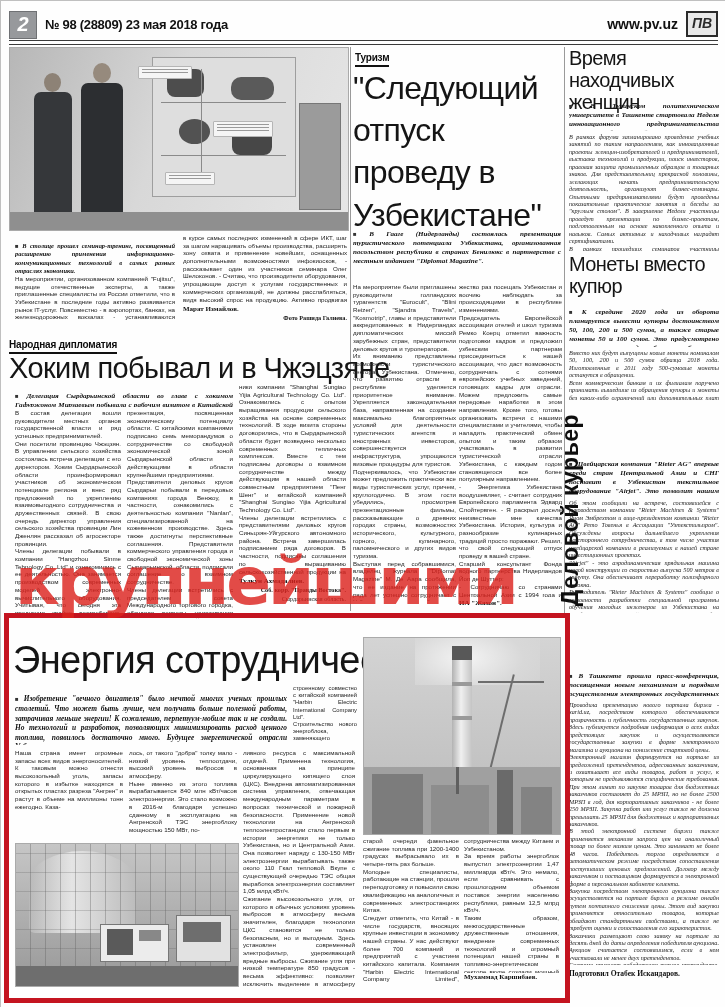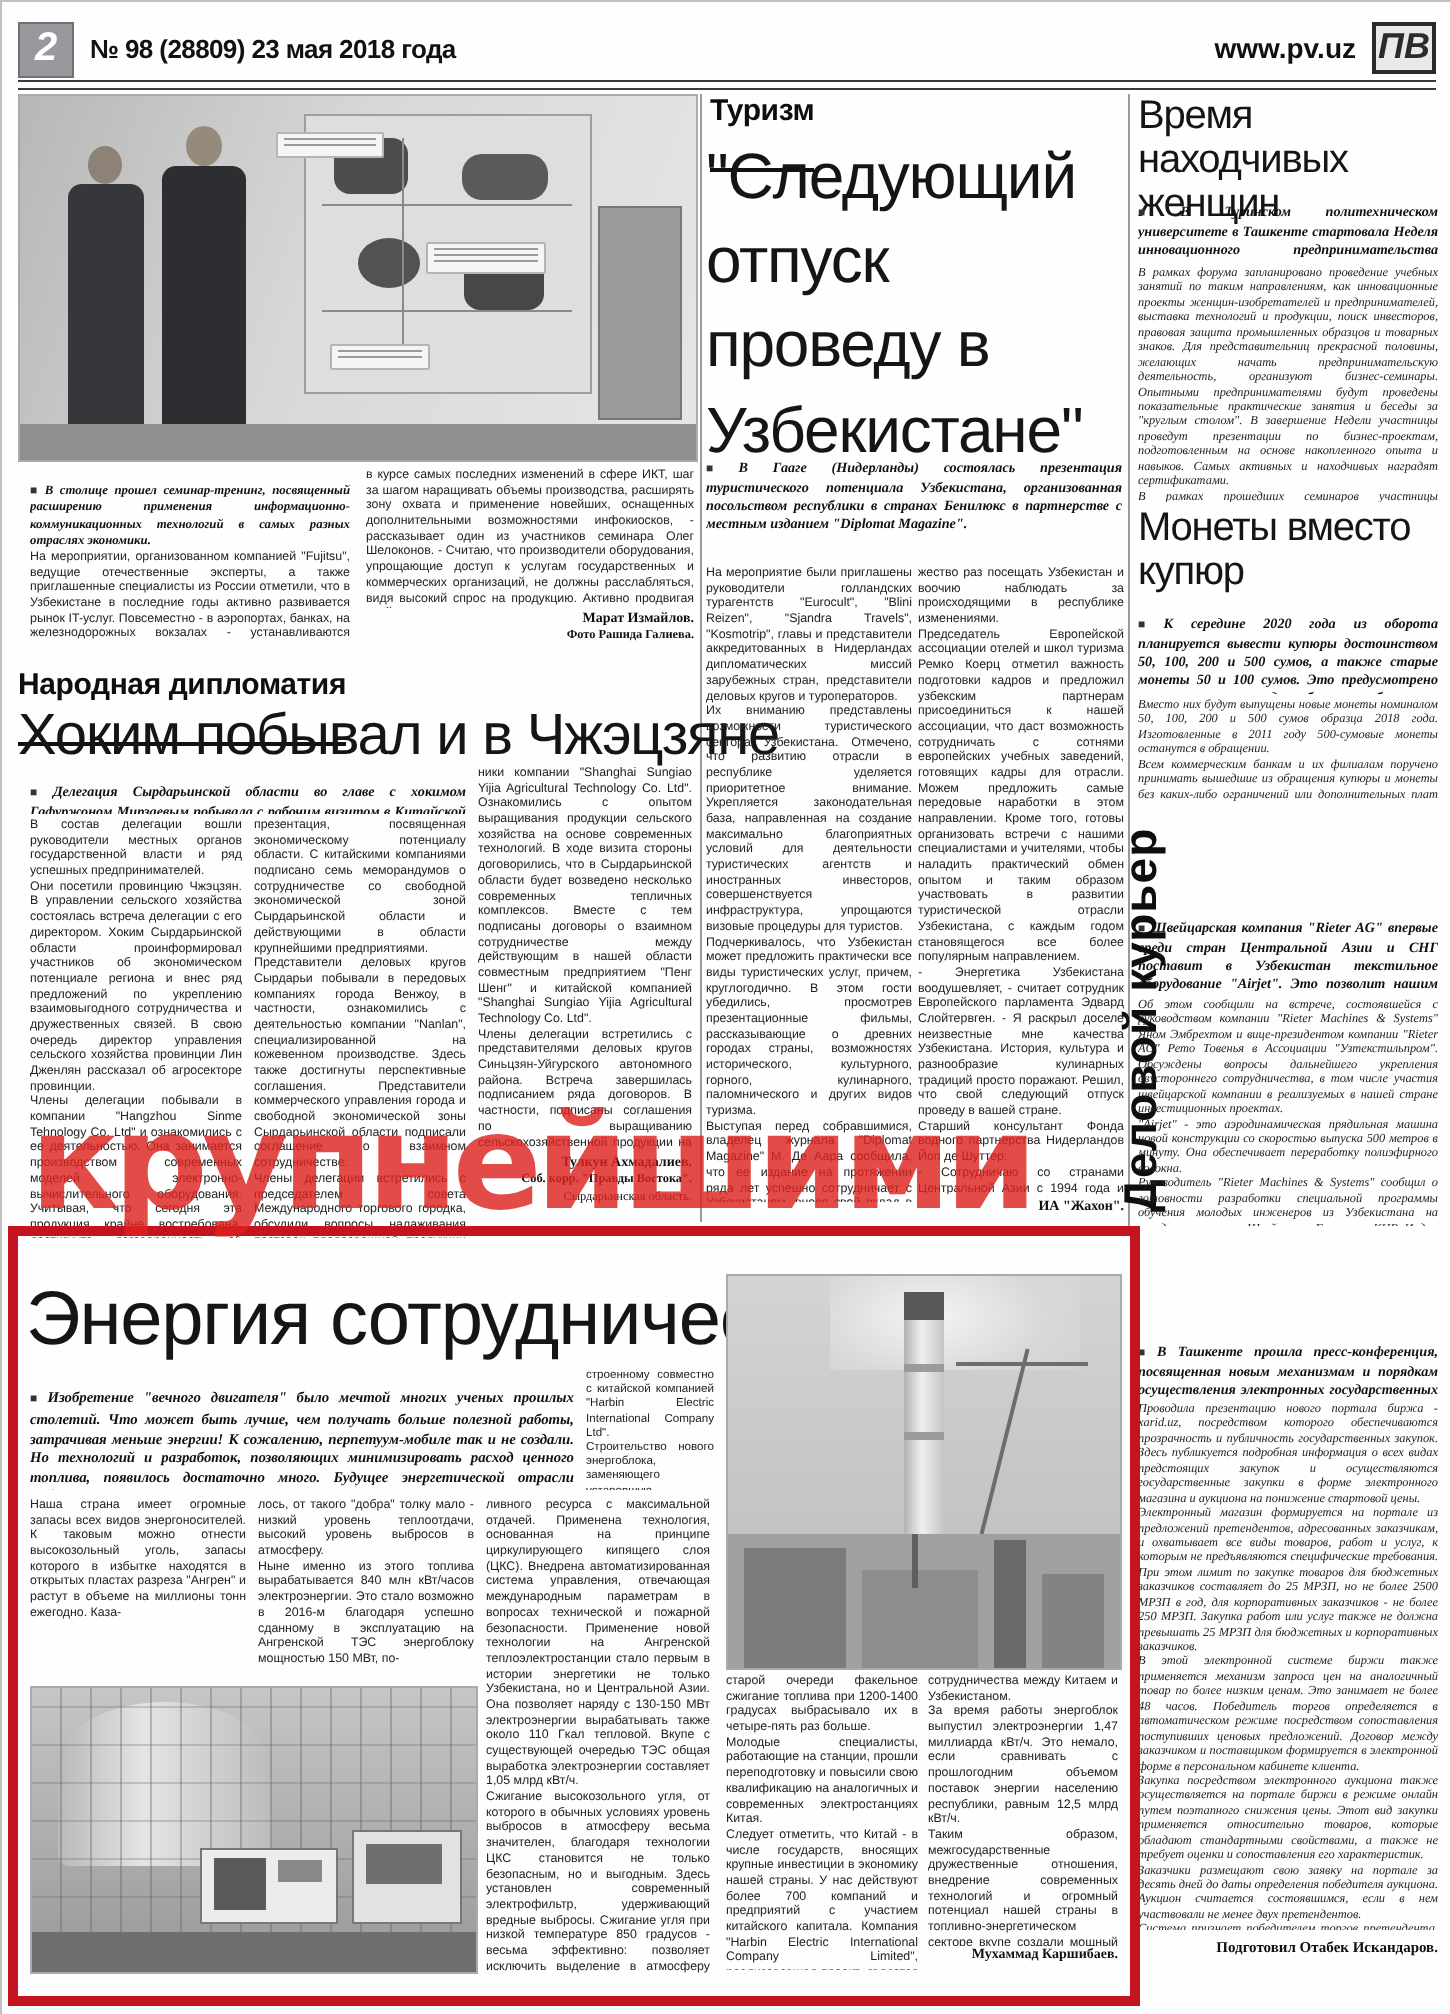--- a/index.html
+++ b/index.html
@@ -8,41 +8,41 @@
   .abs{position:absolute;}
   
   .b{font-family:"Liberation Sans",sans-serif;font-size:6.2px;line-height:1.24;text-align:justify;
      color:#222;white-space:pre-line;overflow:hidden;}
   .bi{font-family:"Liberation Serif",serif;font-style:italic;font-size:6.2px;line-height:1.2;
       text-align:justify;color:#222;white-space:pre-line;overflow:hidden;}
   .lead{font-family:"Liberation Serif",serif;font-style:italic;font-weight:bold;font-size:7.1px;
         line-height:1.28;text-align:justify;color:#101010;overflow:hidden;white-space:pre-line;}
   .sq{font-style:normal;font-size:6px;color:#333;padding-right:2px;}
   .h{font-family:"Liberation Sans",sans-serif;font-weight:400;color:#151515;letter-spacing:-0.6px;}
-  .sec{font-family:"Liberation Sans",sans-serif;font-weight:bold;font-size:15px;color:#0e0e0e;
-       border-bottom:2.5px solid #111;display:inline-block;padding-bottom:20px;letter-spacing:-0.2px;}
-  .by{font-family:"Liberation Serif",serif;font-weight:bold;font-size:7px;text-align:right;color:#101010;}
+  .sec{font-family:"Liberation Sans",sans-serif;font-weight:bold;font-size:10px;color:#0e0e0e;
+       border-bottom:2.5px solid #111;display:inline-block;padding-bottom:2px;letter-spacing:-0.2px;}
+  .by{font-family:"Liberation Serif",serif;font-weight:bold;font-size:7px;color:#101010;}
   .bys{font-family:"Liberation Serif",serif;font-weight:bold;font-size:6.2px;text-align:right;color:#101010;}
   .byr{font-family:"Liberation Serif",serif;font-size:6.2px;text-align:right;color:#101010;}
   .vr{position:absolute;width:1px;background:#9a9a9a;}
   .chip{position:absolute;background:#f5f5f5;border:1px solid #b5b5b5;border-radius:1px;}
   .chip i{display:block;height:1px;background:#9a9a9a;margin:2px 3px 0 3px;}
 </style>
 </head>
 <body>
 
 <div class="page">
 
   <div class="abs" style="left:8px;top:8px;right:8px;height:30px;">
     <div class="abs" style="left:0;top:2px;width:26px;height:26px;background:#97999c;border:1px solid #6f7174;
                 color:#fff;font-weight:bold;font-style:italic;font-size:20px;text-align:center;line-height:25px;">2</div>
     <div class="abs" style="left:36px;top:8px;font-weight:bold;font-size:13px;letter-spacing:-0.3px;color:#111;">№ 98 (28809) 23 мая 2018 года</div>
     <div class="abs" style="right:40px;top:7px;font-weight:bold;font-size:14px;color:#111;">www.pv.uz</div>
     <div class="abs" style="right:0;top:2px;width:28px;height:22px;border:2px solid #2b2b2b;background:#e9e9e9;
-                font-weight:bold;font-style:italic;font-size:18px;text-align:center;line-height:21px;color:#2b2b2b;">ПВ</div>
+                font-weight:bold;font-style:italic;font-size:14px;text-align:center;line-height:21px;color:#2b2b2b;">ПВ</div>
   </div>
   <div class="abs" style="left:8px;right:8px;top:39px;height:3px;border-top:1.5px solid #3a3a3a;border-bottom:1px solid #3a3a3a;"></div>
 
   <div class="vr" style="left:349px;top:46px;height:564px;"></div>
   <div class="vr" style="left:563px;top:46px;height:566px;"></div>
 
   <div class="abs" style="left:8px;top:46px;width:338px;height:182px;overflow:hidden;
               background:linear-gradient(110deg,#b7b7b7,#d8d8d8 45%,#e6e6e6);border:1px solid #aaa;">
     <div class="abs" style="left:42%;top:5%;width:42%;height:76%;background:#dedede;border:1px solid #9e9e9e;">
       <div class="abs" style="left:10%;top:8%;width:26%;height:20%;background:#4d4d4d;border-radius:8px;"></div>

